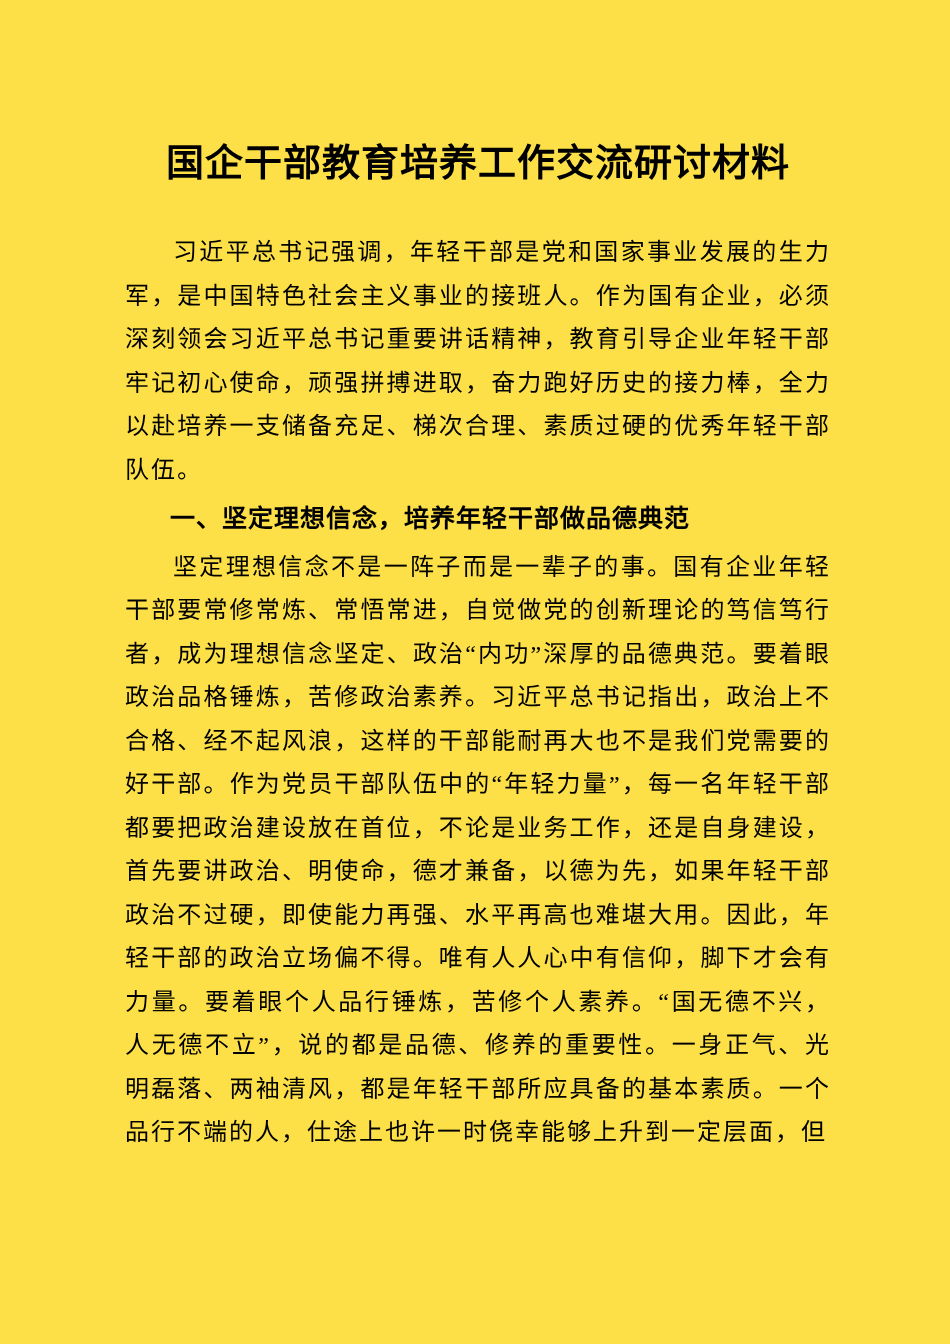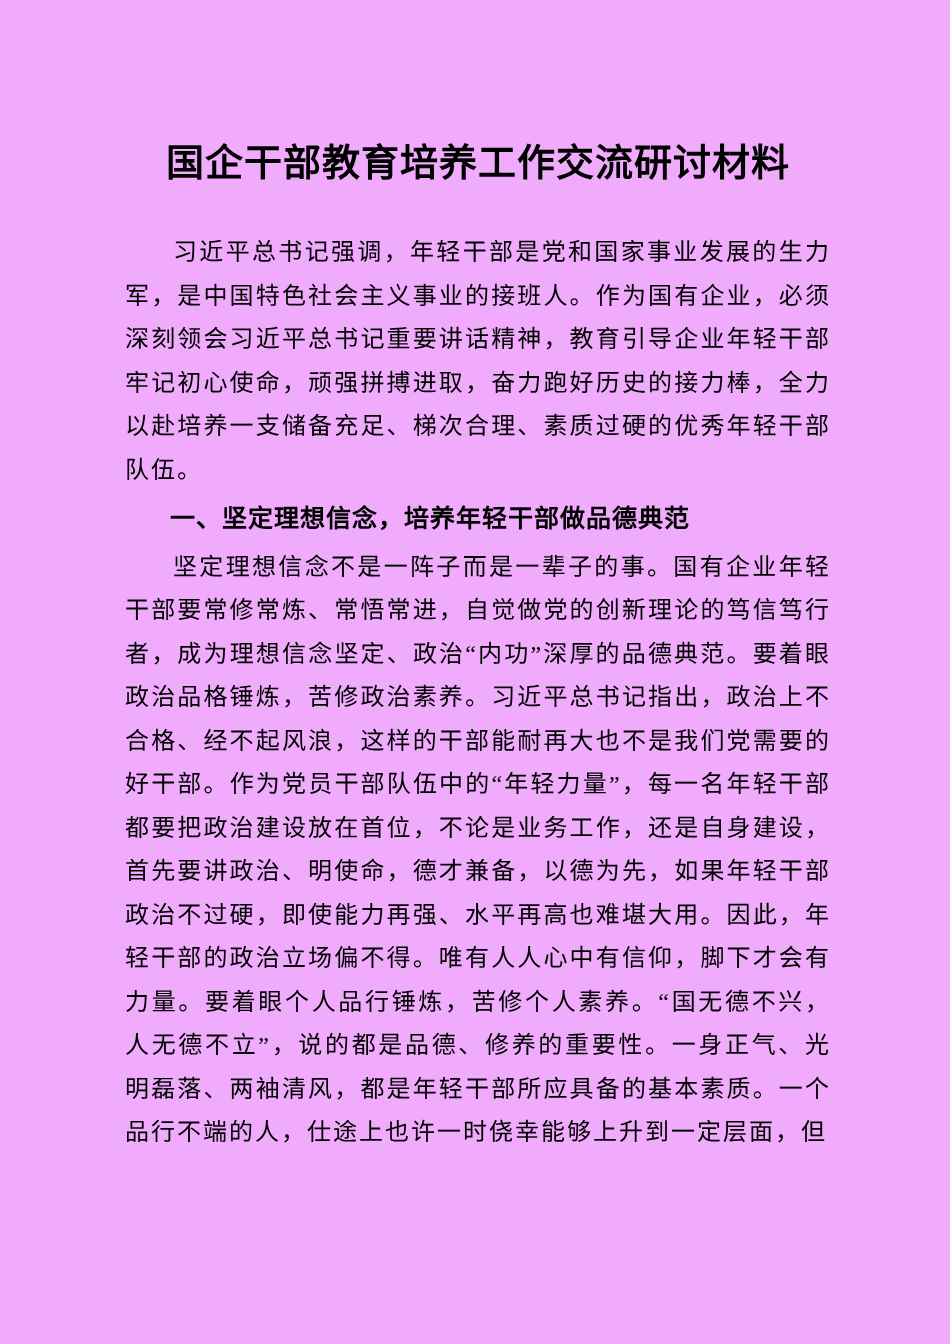--- a/index.html
+++ b/index.html
@@ -4,21 +4,21 @@
 <style>
   html, body {
     margin: 0;
     padding: 0;
     background: #ffffff;
   }
   .page {
     position: relative;
     width: 950px;
     height: 1344px;
-    background: #f0abfc;
+    background: #fde047;
     color: #000000;
     overflow: hidden;
     box-sizing: border-box;
     padding: 0 114px 0 120px;
   }
   .doc-title {
     margin: 140px 0 45px 0;
     text-align: center;
     font-family: "Liberation Serif", "DejaVu Serif", serif;
     font-weight: bold;

